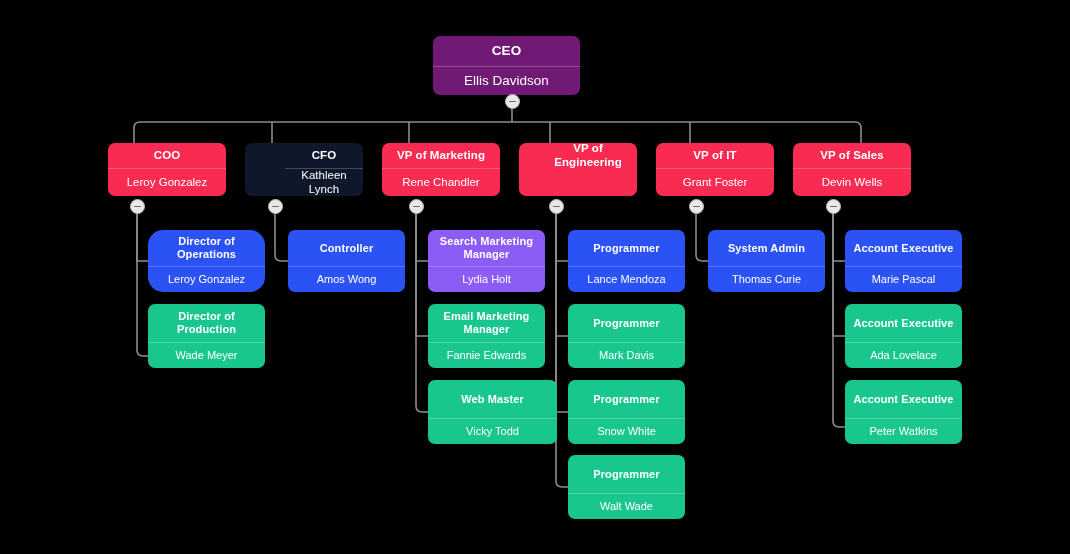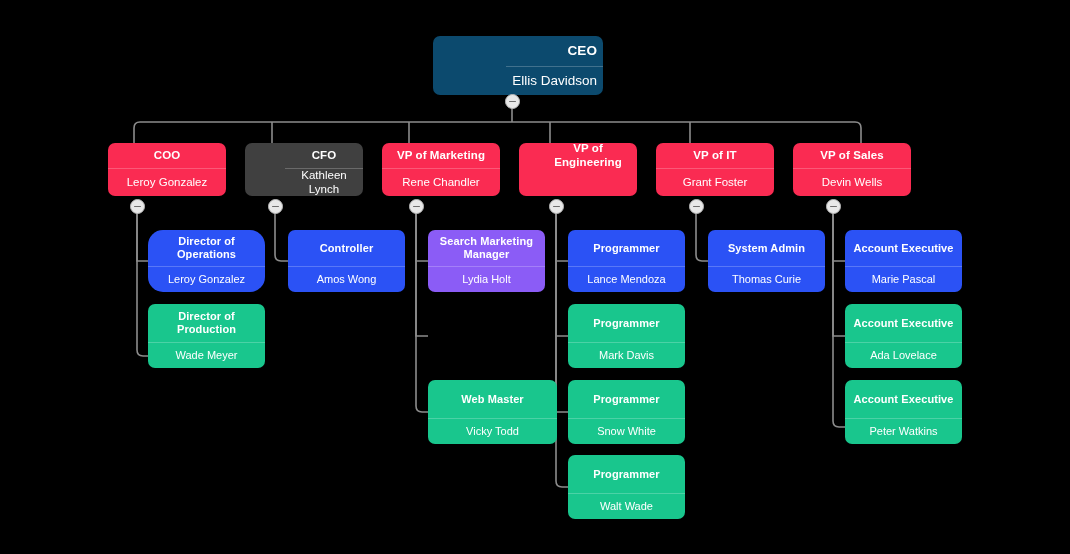--- a/index.html
+++ b/index.html
@@ -122,35 +122,35 @@
       <path d="M 556 206 L 556 336 L 568 336" fill="none" stroke="#8c8c8c" stroke-width="1.6" stroke-linecap="butt"></path>
       <path d="M 556 206 L 556 412 L 568 412" fill="none" stroke="#8c8c8c" stroke-width="1.6" stroke-linecap="butt"></path>
       <path d="M 556 206 L 556 481 Q 556 487 562 487 L 568 487" fill="none" stroke="#8c8c8c" stroke-width="1.6" stroke-linecap="butt"></path>
       <path d="M 696 206 L 696 255 Q 696 261 702 261 L 708 261" fill="none" stroke="#8c8c8c" stroke-width="1.6" stroke-linecap="butt"></path>
       <path d="M 833 206 L 833 261 L 845 261" fill="none" stroke="#8c8c8c" stroke-width="1.6" stroke-linecap="butt"></path>
       <path d="M 833 206 L 833 336 L 845 336" fill="none" stroke="#8c8c8c" stroke-width="1.6" stroke-linecap="butt"></path>
       <path d="M 833 206 L 833 421 Q 833 427 839 427 L 845 427" fill="none" stroke="#8c8c8c" stroke-width="1.6" stroke-linecap="butt"></path>
     </svg>
 
   <div id="node-layer">
-      <div class="node level-0" style="left: 433px; top: 36px; width: 170px; height: 59px; background: #0c4a6e; align-items: flex-end;">
+      <div class="node level-0" style="left: 433px; top: 36px; width: 147px; height: 59px; background: #701a75;">
         <div class="node-title">CEO</div>
         <div class="node-name">Ellis Davidson</div>
       </div>
       <div class="toggle" style="left: 505px; top: 94px;">
         <span class="minus"></span>
       </div>
       <div class="node level-1" style="left: 108px; top: 143px; width: 118px; height: 53px; background: rgb(250, 43, 82);">
         <div class="node-title">COO</div>
         <div class="node-name">Leroy Gonzalez</div>
       </div>
       <div class="toggle" style="left: 130px; top: 199px;">
         <span class="minus"></span>
       </div>
-      <div class="node level-1" style="left: 245px; top: 143px; width: 118px; height: 53px; background: #404040; padding-left: 40px;">
+      <div class="node level-1" style="left: 245px; top: 143px; width: 118px; height: 53px; background: #0f172a; padding-left: 40px;">
         <div class="node-title">CFO</div>
         <div class="node-name">Kathleen Lynch</div>
       </div>
       <div class="toggle" style="left: 268px; top: 199px;">
         <span class="minus"></span>
       </div>
       <div class="node level-1" style="left: 382px; top: 143px; width: 118px; height: 53px; background: rgb(250, 43, 82);">
         <div class="node-title">VP of Marketing</div>
         <div class="node-name">Rene Chandler</div>
       </div>
@@ -186,20 +186,24 @@
         <div class="node-name">Amos Wong</div>
       </div>
       <div class="node level-2" style="left: 148px; top: 304px; width: 117px; height: 64px; background: rgb(25, 198, 141);">
         <div class="node-title" style="height: 38px;">Director of Production</div>
         <div class="node-name">Wade Meyer</div>
       </div>
       <div class="node level-2" style="left: 428px; top: 230px; width: 117px; height: 62px; background: #8b5cf6;">
         <div class="node-title" style="height: 36px;">Search Marketing Manager</div>
         <div class="node-name">Lydia Holt</div>
       </div>
+      <div class="node level-2" style="left: 428px; top: 304px; width: 117px; height: 64px; background: rgb(25, 198, 141);">
+        <div class="node-title" style="height: 38px;">Email Marketing Manager</div>
+        <div class="node-name">Fannie Edwards</div>
+      </div>
       <div class="node level-2" style="left: 428px; top: 380px; width: 129px; height: 64px; background: rgb(25, 198, 141);">
         <div class="node-title" style="height: 38px;">Web Master</div>
         <div class="node-name">Vicky Todd</div>
       </div>
       <div class="node level-2" style="left: 568px; top: 230px; width: 117px; height: 62px; background: rgb(43, 82, 245);">
         <div class="node-title" style="height: 36px;">Programmer</div>
         <div class="node-name">Lance Mendoza</div>
       </div>
       <div class="node level-2" style="left: 568px; top: 304px; width: 117px; height: 64px; background: rgb(25, 198, 141);">
         <div class="node-title" style="height: 38px;">Programmer</div>

